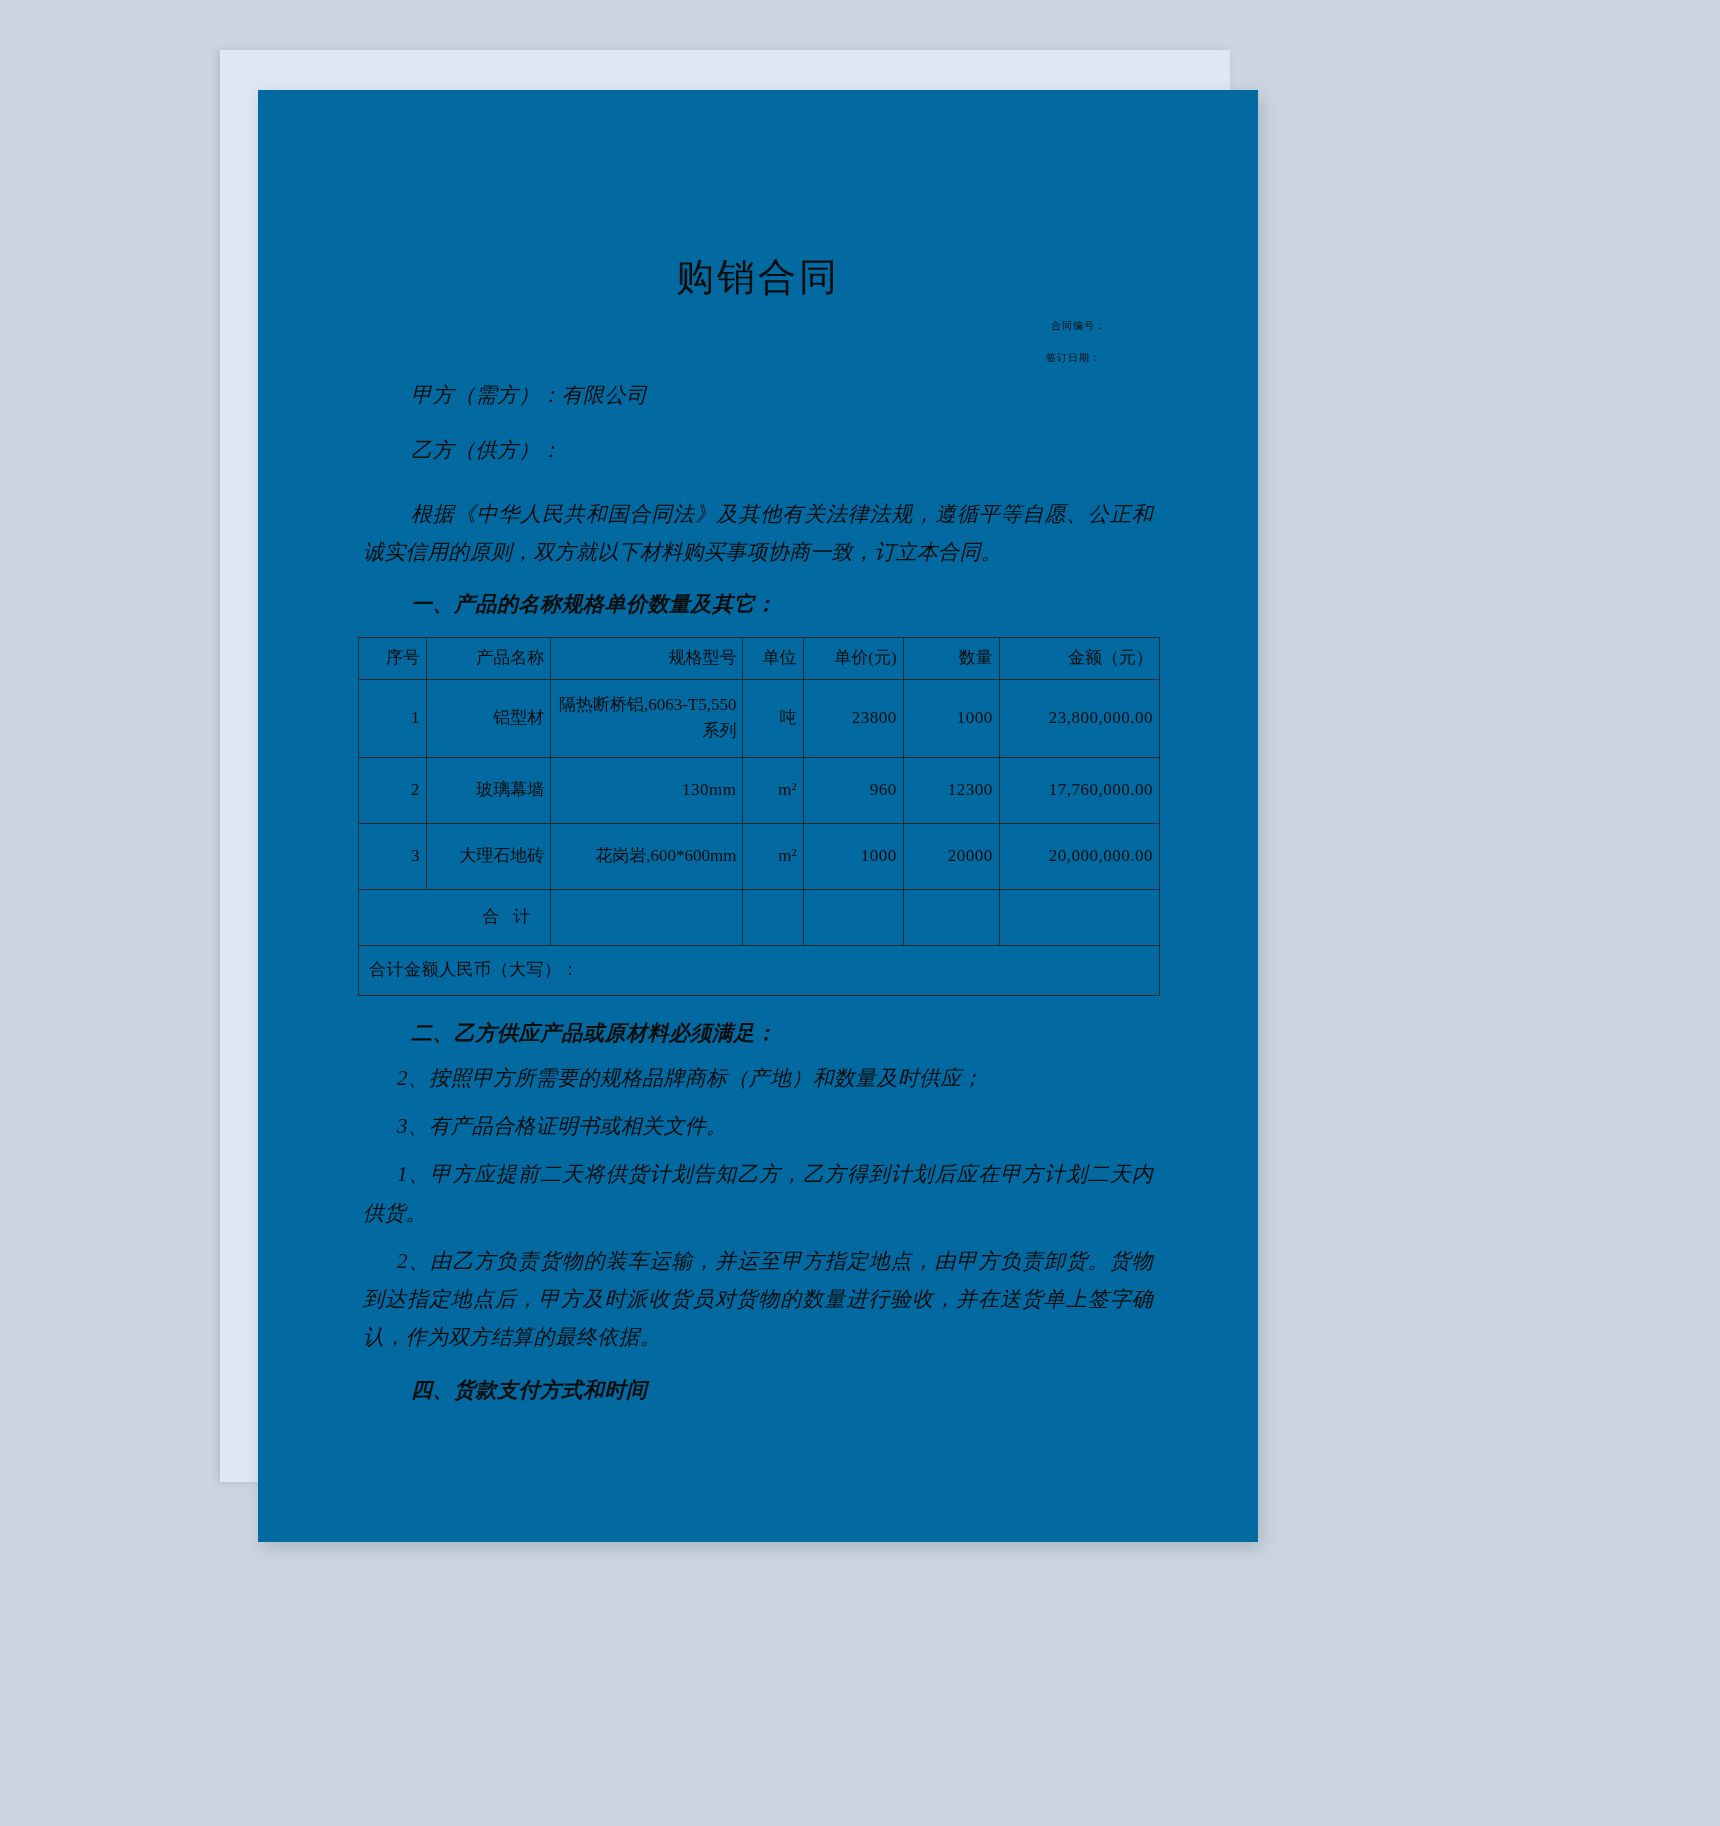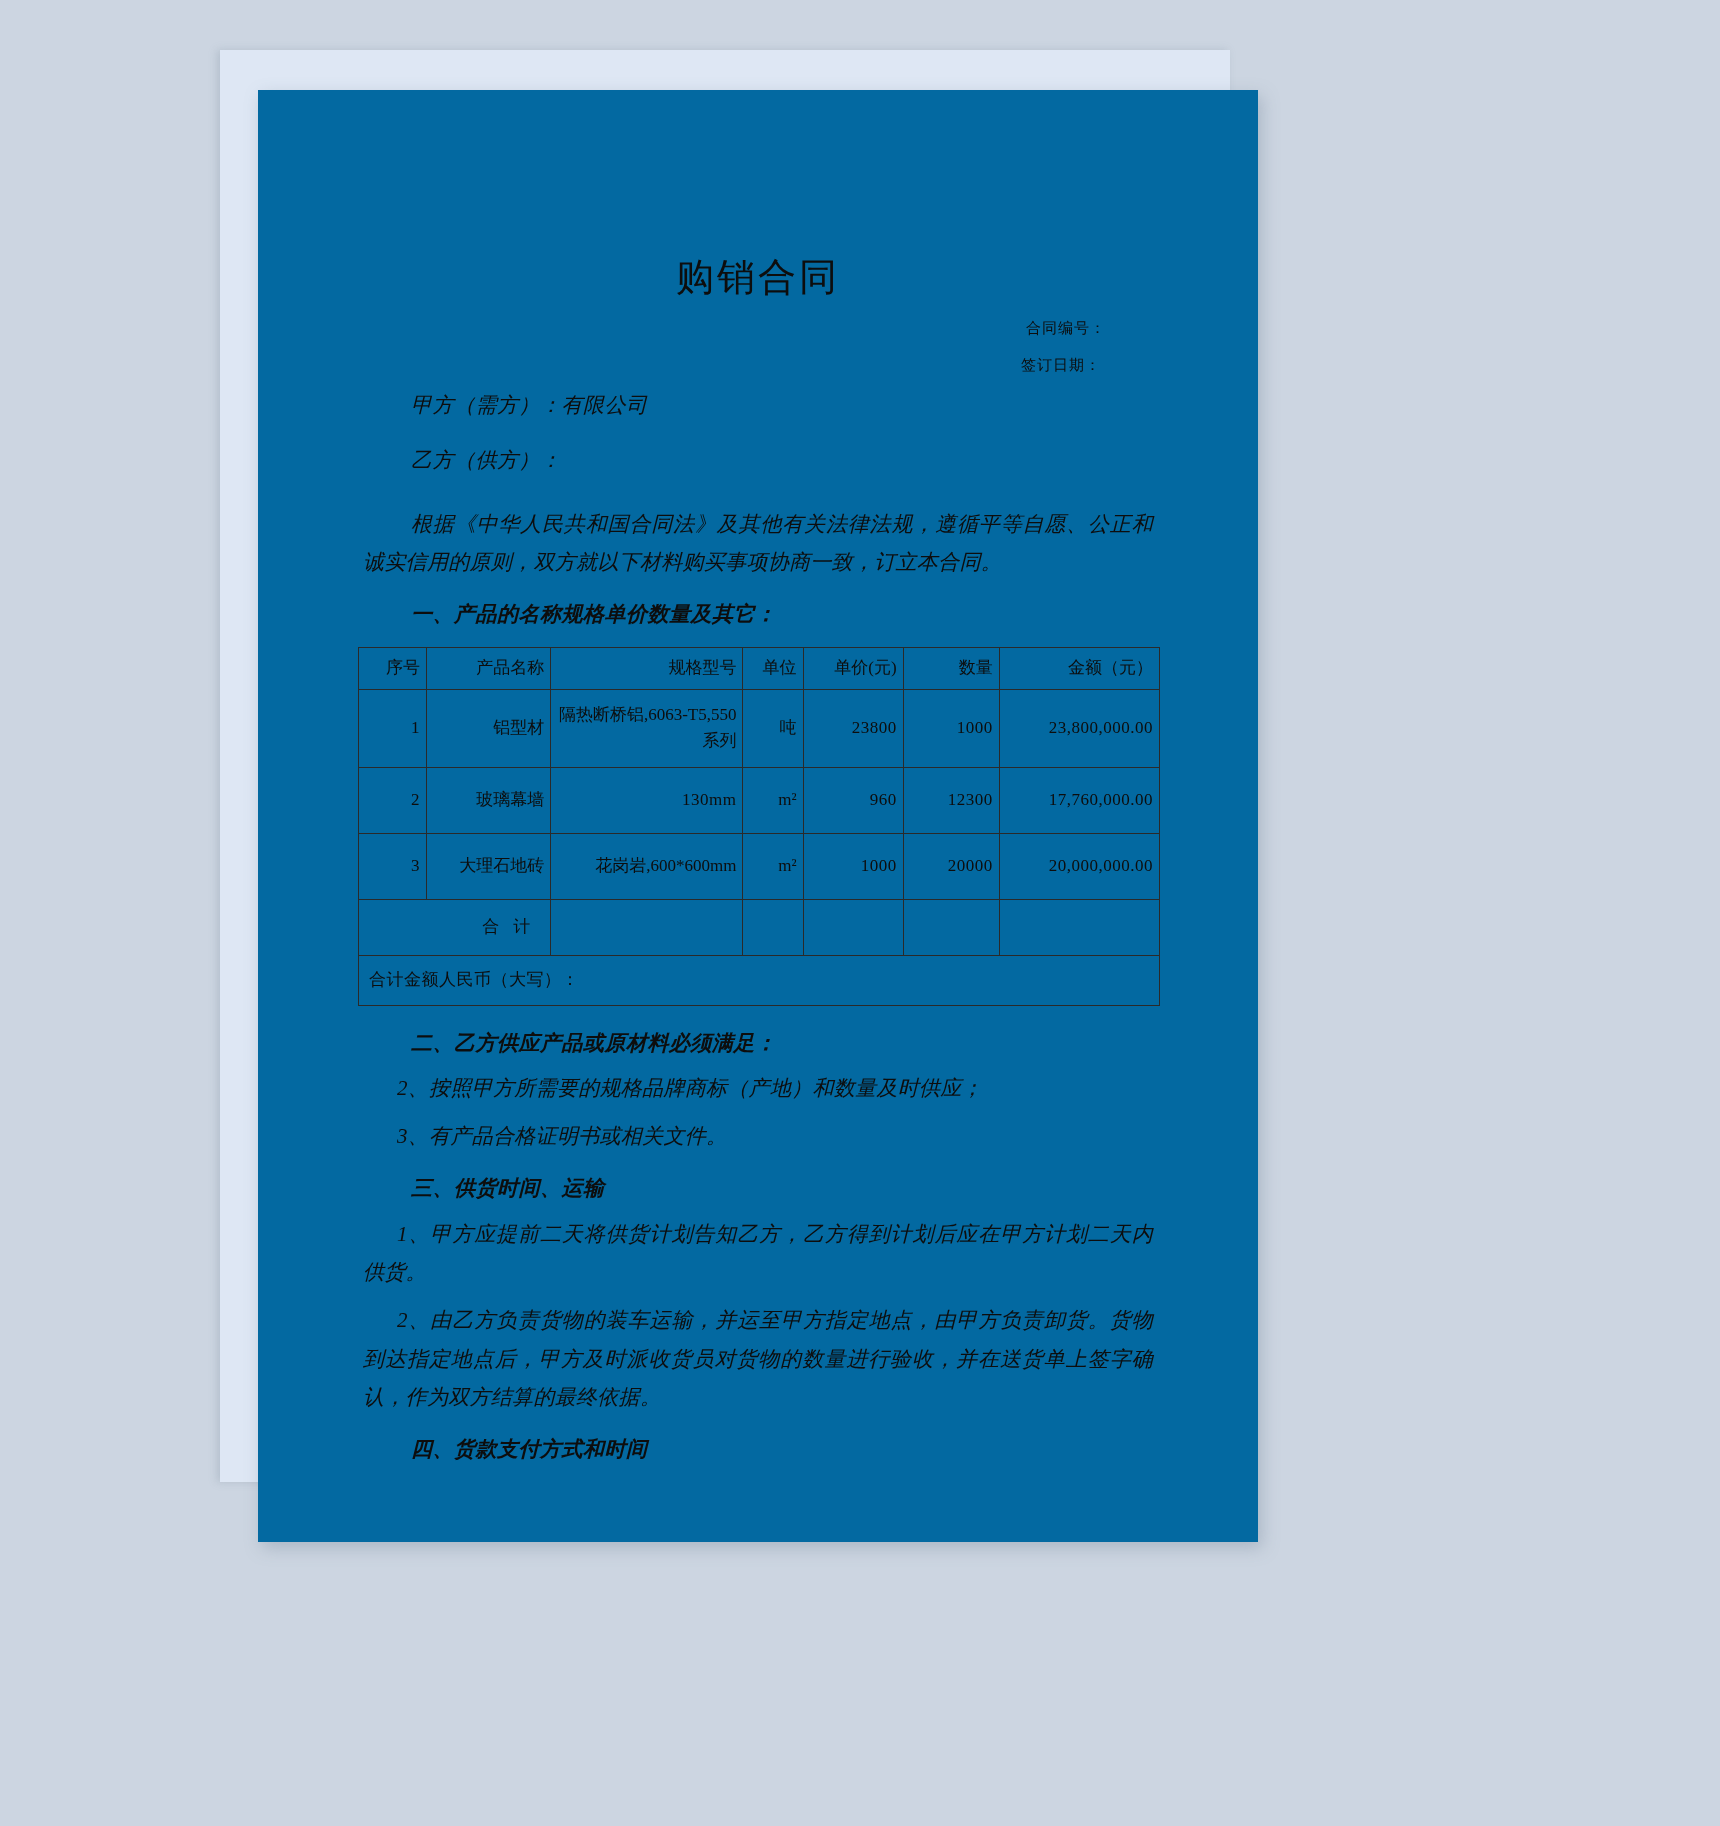--- a/index.html
+++ b/index.html
@@ -59,21 +59,21 @@
     margin: 0;
     padding-top: 165px;
     font-weight: normal;
     line-height: 1.2;
   }
 
   .meta-block {
     margin-top: 20px;
     padding-right: 152px;
     text-align: right;
-    font-size: 15px;
+    font-size: 10px;
     line-height: 1.0;
   }
   .meta-line {
     display: block;
     margin-bottom: 22px;
     letter-spacing: 1px;
   }
   .meta-line.second {
     padding-right: 5px;
   }
@@ -256,21 +256,20 @@
             </tr>
           </tbody>
         </table>
       </div>
 
       <div class="body-area">
         <p class="section-head">二、乙方供应产品或原材料必须满足：</p>
         <p class="list-item">2、按照甲方所需要的规格品牌商标（产地）和数量及时供应；</p>
         <p class="list-item">3、有产品合格证明书或相关文件。</p>
 
-        <p class="section-head">三、供货时间、运输</p>
         <p class="list-item">1、甲方应提前二天将供货计划告知乙方，乙方得到计划后应在甲方计划二天内供货。</p>
         <p class="list-item">2、由乙方负责货物的装车运输，并运至甲方指定地点，由甲方负责卸货。货物到达指定地点后，甲方及时派收货员对货物的数量进行验收，并在送货单上签字确认，作为双方结算的最终依据。</p>
 
         <p class="section-head">四、货款支付方式和时间</p>
       </div>
 
     </div>
   </div>
 
 </div>

